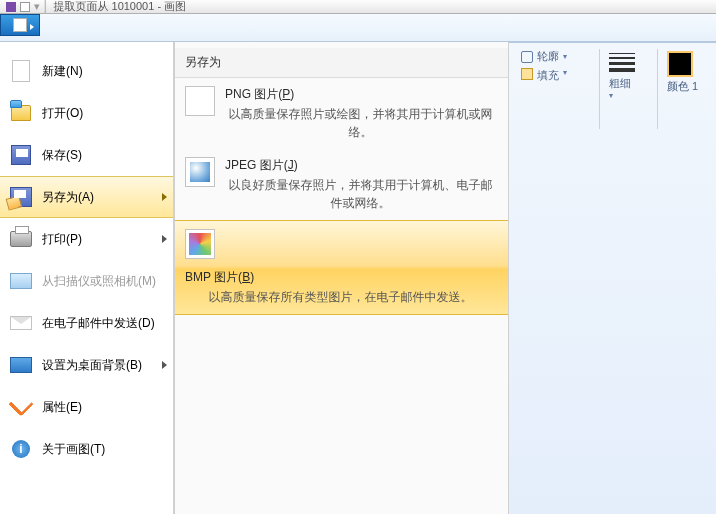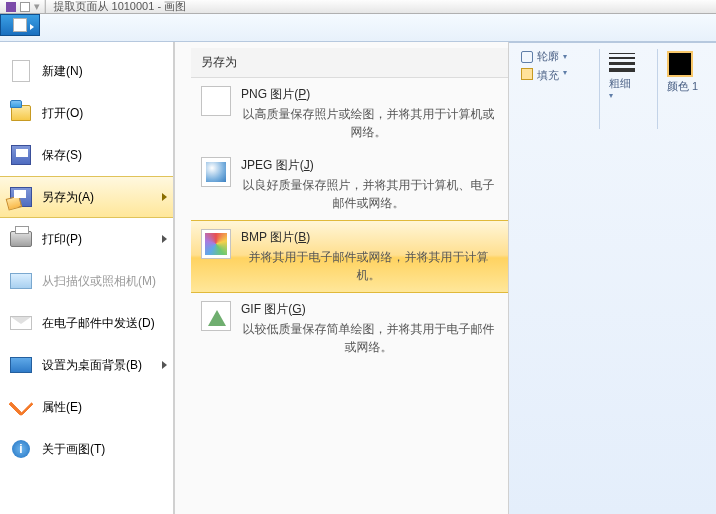--- a/index.html
+++ b/index.html
@@ -66,39 +66,40 @@
   .menu-item .arrow {
     position:absolute; right:6px; top:50%; transform:translateY(-50%);
     border-left:5px solid #555; border-top:4px solid transparent; border-bottom:4px solid transparent;
   }
   .menu-item.hover .arrow { border-left-color:#8a6d00; }
   .submenu {
     width: 335px;
     border-left: 1px solid #d0d0d0;
     border-right: 1px solid #d0d0d0;
     background: #fafafa;
-    padding: 6px 0 0 16px;
+    padding: 6px 0 0 0;
   }
   .submenu-title {
     padding: 6px 10px 6px 10px;
     font-weight: normal;
     color: #333;
     border-bottom: 1px solid #dcdcdc;
     background: #f4f4f4;
   }
   .sub-item {
     display: flex;
     padding: 8px 12px 8px 10px;
     gap: 10px;
     cursor: default;
   }
   .sub-item.highlight {
     background: linear-gradient(#fff6d8, #ffdf8f 48%, #ffd361 52%, #ffe79a);
     border-top: 1px solid #e0b93a;
     border-bottom: 1px solid #e0b93a;
+    flex-direction: column;
   }
   .sub-item .thumb {
     width: 30px; height: 30px; flex: none;
     background: #fff; border:1px solid #c3c3c3;
     display:flex; align-items:center; justify-content:center;
     font-size:9px; color:#888;
   }
   .sub-item .body { flex:1; }
   .sub-item .label { font-weight: normal; color:#2b2b2b; }
   .sub-item .label u { text-decoration: underline; }
@@ -246,31 +247,24 @@
       <div class="body">
         <div class="label"><span>JPEG 图片(</span><u>J</u><span>)</span></div>
         <div class="desc">以良好质量保存照片，并将其用于计算机、电子邮件或网络。</div>
       </div>
     </div>
 
     <div class="sub-item highlight">
       <div class="thumb thumb-bmp"></div>
       <div class="body">
         <div class="label"><span>BMP 图片(</span><u>B</u><span>)</span></div>
-        <div class="desc">并将其用于电子邮件或网络，并将其用于计算机。</div>
-      </div>
-    </div>
-
-    <div class="sub-item">
-      <div class="thumb thumb-gif"></div>
-      <div class="body">
-        <div class="label"><span>GIF 图片(</span><u>G</u><span>)</span></div>
-        <div class="desc">以较低质量保存简单绘图，并将其用于电子邮件或网络。</div>
-      </div>
-    </div>
+        <div class="desc">以高质量保存所有类型图片，在电子邮件中发送。</div>
+      </div>
+    </div>
+
 
   </div>
 
   <div class="ribbon-right">
     <div class="group" style="left:12px; align-items:flex-start;">
       <div style="display:flex;align-items:center;gap:4px;margin-bottom:4px">
         <span style="width:12px;height:12px;border:1px solid #5f7ea8;border-radius:2px;"></span>
         <span>轮廓</span>
         <span style="font-size:8px;color:#5f7ea8">▾</span>
       </div>

